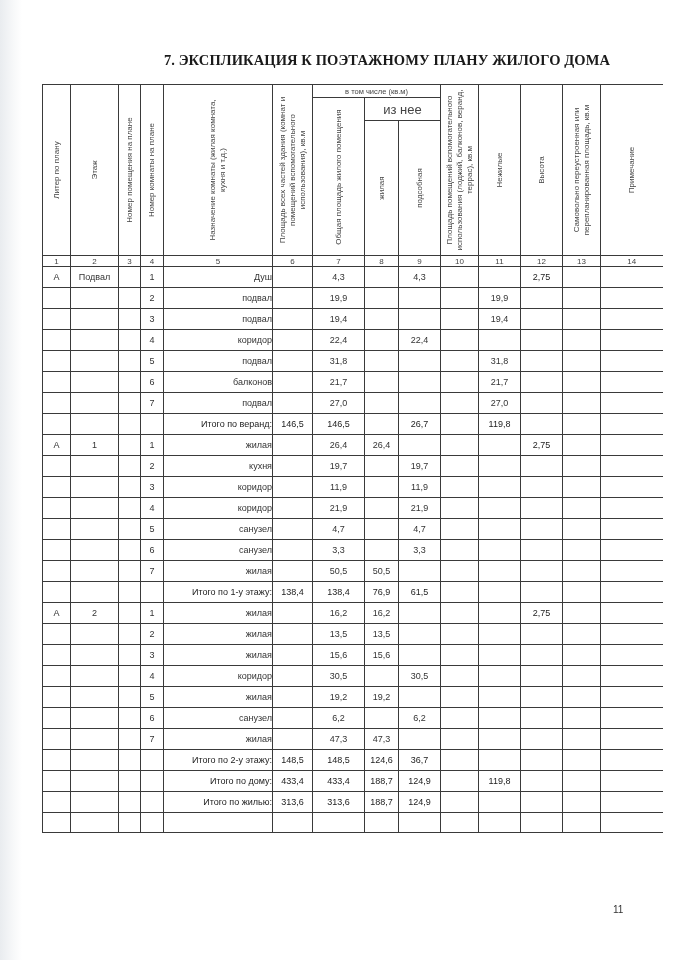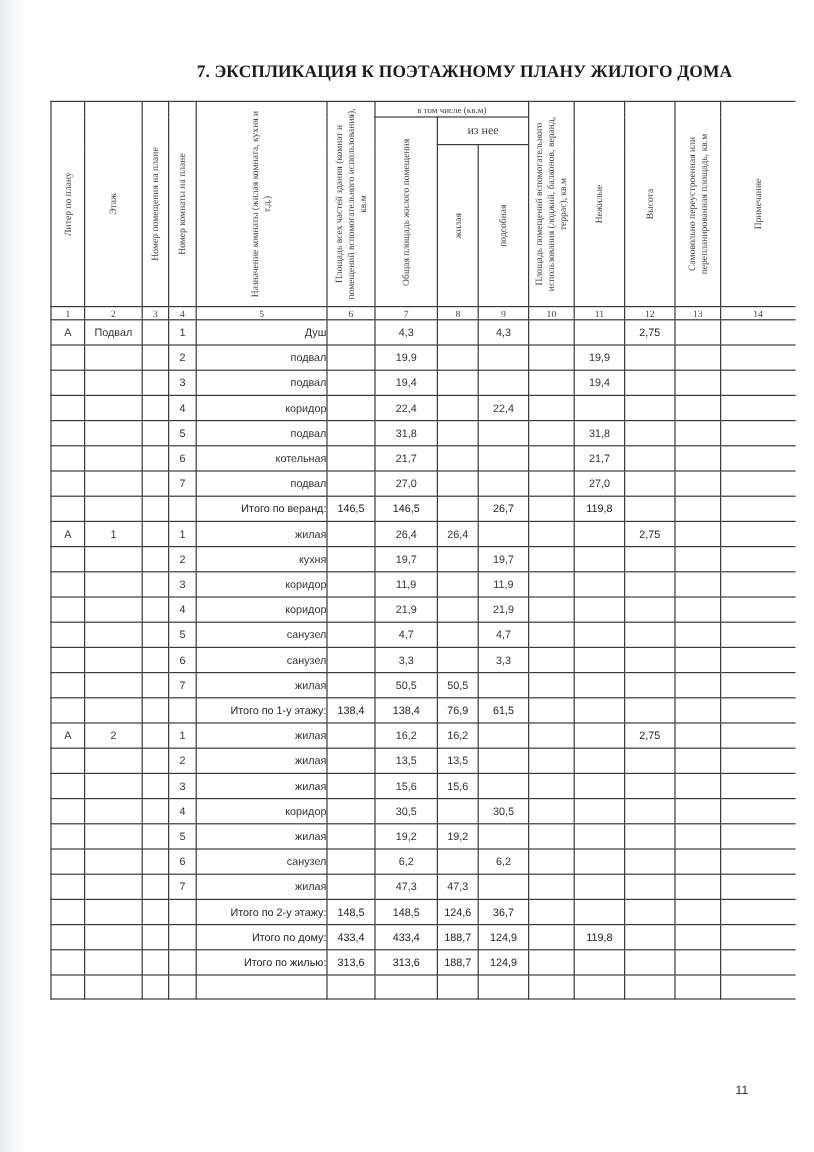--- a/index.html
+++ b/index.html
@@ -6,21 +6,21 @@
   body { width:678px; height:960px; background:#ffffff; position:relative; overflow:hidden;
          font-family:"Liberation Sans", sans-serif; color:#222; }
   .page-shadow { position:absolute; left:0; top:0; width:22px; height:960px;
          background:linear-gradient(to right, #e9ecef, #f7f8f9 60%, #ffffff); }
   .title { position:absolute; left:0; width:678px; top:52px; text-align:center;
          font-family:"Liberation Serif", serif; font-weight:bold; font-size:14.5px; color:#1a1a1a;
          letter-spacing:0.1px;padding-left:48px; }
   table.expl { position:absolute; left:42px; top:84px; border-collapse:collapse;
          table-layout:fixed; width:620px; }
   table.expl td, table.expl th { border:1px solid #3a3a3a; padding:0; font-weight:normal; }
-  table.expl th { font-family:Liberation Serif, serif; font-size:8px; color:#444; vertical-align:middle;margin-left:16px; }
+  table.expl th { font-family:Liberation Sans, sans-serif; font-size:8px; color:#444; vertical-align:middle;margin-left:16px; }
   .vwrap { position:relative; width:100%; height:100%; }
   .vtext { position:absolute; left:50%; top:50%; transform:translate(-50%,-50%) rotate(-90deg);
          white-space:normal; text-align:center; line-height:10px; }
   .colnum th { font-size:9.5px; height:10px; color:#333; }
   td { font-size:9px; height:20px; text-align:center; vertical-align:middle; color:#333; }
   td.name { text-align:right; padding-left:3px; }
   td.bold { font-weight:bold; color:#222; }
   tr.blank td { height:19px; }
   .open-right { border-right:none !important; }
   .pageno { position:absolute; left:613px; top:904px; font-size:10px; color:#333; }
@@ -107,21 +107,21 @@
             <div class="vtext" style="width:120px">Примечание</div>
           </div>
         </th>
     </tr>
     <tr style="height:12px">
       <th rowspan="2">
           <div class="vwrap" style="height:146px">
             <div class="vtext" style="width:140px">Общая площадь жилого помещения</div>
           </div>
         </th>
-      <th colspan="2" style="font-size:10px;height:12px">из нее</th>
+      <th colspan="2" style="font-size:13px;height:12px">из нее</th>
     </tr>
     <tr>
       <th>
           <div class="vwrap" style="height:134px">
             <div class="vtext" style="width:100px">жилая</div>
           </div>
         </th>
       <th>
           <div class="vwrap" style="height:134px">
             <div class="vtext" style="width:100px">подсобная</div>
@@ -224,21 +224,21 @@
         <td>31,8</td>
         <td></td>
         <td></td>
         <td class=" open-right"></td>
       </tr>
       <tr>
         <td></td>
         <td></td>
         <td></td>
         <td>6</td>
-        <td class="name">котельная</td>
+        <td class="name">балконов</td>
         <td></td>
         <td>21,7</td>
         <td></td>
         <td></td>
         <td></td>
         <td>21,7</td>
         <td></td>
         <td></td>
         <td class=" open-right"></td>
       </tr>

